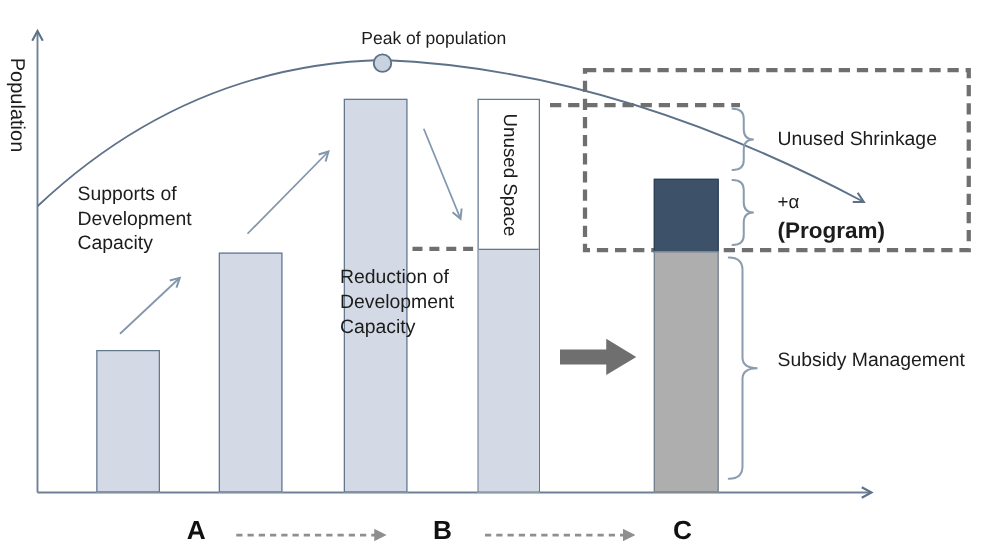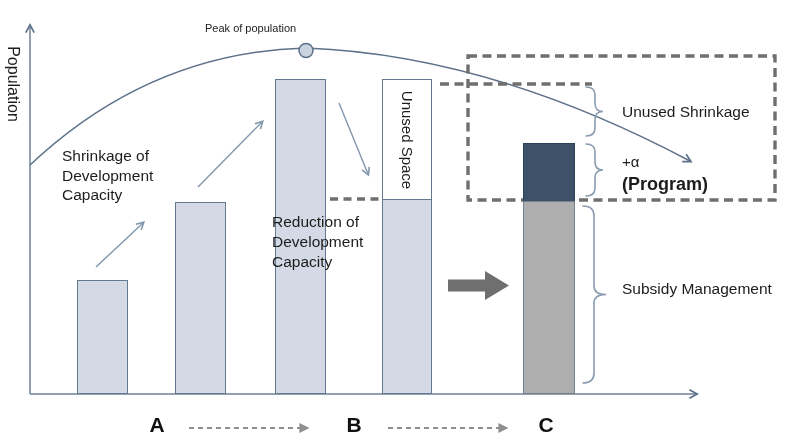--- a/index.html
+++ b/index.html
@@ -7,21 +7,21 @@
     position:relative; width:800px; height:446px; background:#ffffff;
     font-family:"Liberation Sans","DejaVu Sans",sans-serif; overflow:hidden;
     color:#1c1c1c;
   }
   svg.underlay { position:absolute; left:0; top:0; width:800px; height:446px; }
   .txt { position:absolute; color:#1c1c1c; }
   .lbl-population {
     left:-37px; top:75px; width:100px; height:18px; text-align:center;
     font-size:16px; transform:rotate(90deg);
   }
-  .lbl-peak { left:205px; top:22px; width:200px; text-align:left; font-size:11px; }
+  .lbl-peak { left:205px; top:22px; width:200px; text-align:right; font-size:14px; }
   .lbl-gov  { left:468px; top:24px; width:262px; text-align:center; font-size:16px; }
   .block { font-size:15.5px; line-height:19.5px; }
   .lbl-increase  { left:62px;  top:146px; width:130px; }
   .lbl-reduction { left:272px; top:212px; width:120px; line-height:20px; }
   .lbl-unused {
     left:347px; top:131px; width:120px; height:18px; text-align:center;
     font-size:15px; transform:rotate(90deg);
   }
   .lbl-urban   { left:622px; top:103px; font-size:15.5px; }
   .lbl-alpha   { left:622px; top:153px; font-size:15px; }
@@ -99,21 +99,21 @@
   <div class="bar bar-4">
     <div class="bar-4-fill"></div>
   </div>
   <div class="bar-c-top"></div>
   <div class="bar-c-bottom"></div>
 
   <div class="txt lbl-population">Population</div>
   <div class="txt lbl-peak">Peak of population</div>
 
   <div class="txt block lbl-increase">
-    <div>Shrinkage of</div>
+    <div>Supports of</div>
     <div>Development</div>
     <div>Capacity</div>
   </div>
 
   <div class="txt block lbl-reduction">
     <div>Reduction of</div>
     <div>Development</div>
     <div>Capacity</div>
   </div>
 

